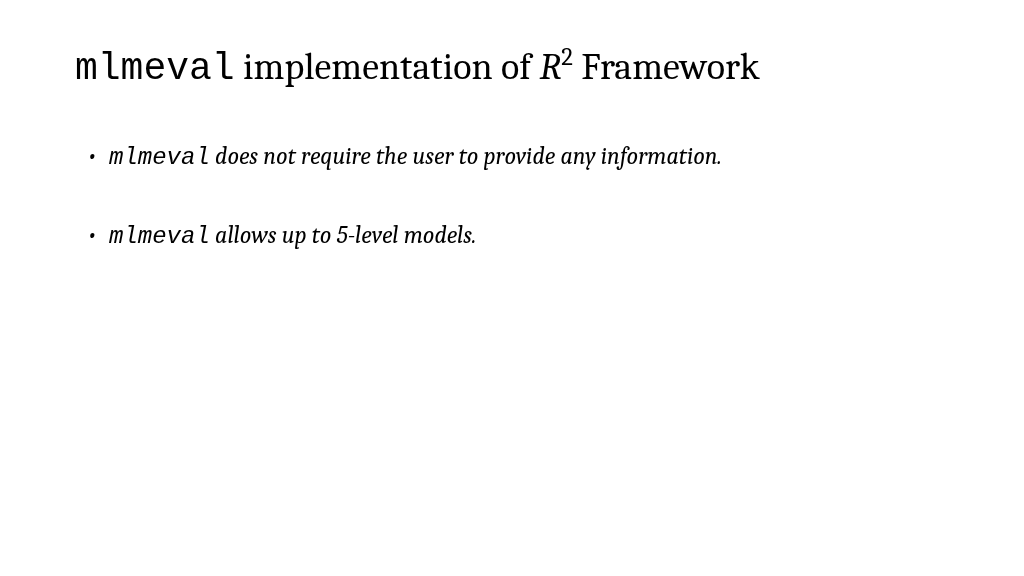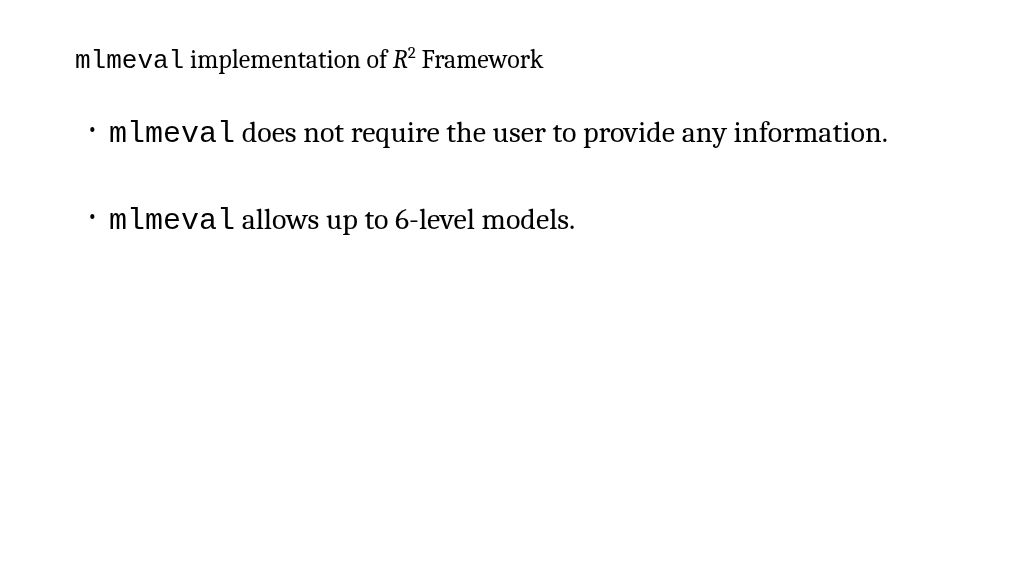--- a/index.html
+++ b/index.html
@@ -10,46 +10,47 @@
     body {
       width: 1024px;
       height: 576px;
       background: #ffffff;
       font-family: Cambria, Georgia, serif;
       color: #000000;
       padding: 45px 75px 45px 75px;
       overflow: hidden;
     }
     .title {
-      font-size: 26px;
+      font-size: 38px;
       font-weight: normal;
-      margin-bottom: 36px;
+      margin-bottom: 48px;
       line-height: 1.2;
     }
     .mono {
       font-family: Consolas, 'Courier New', monospace;
     }
     .italic {
       font-style: italic;
     }
     sup {
       font-size: 0.65em;
       vertical-align: super;
       line-height: 0;
     }
     .bullets {
       list-style: none;
       padding-left: 12px;
     }
     .bullets li {
-      font-size: 30px;
+      font-size: 24px;
       line-height: 1.35;
       margin-bottom: 45px;
       position: relative;
       padding-left: 22px;
+      font-style: italic;
     }
     .bullets li::before {
       content: "•";
       position: absolute;
       left: 0;
       top: 0;
       font-size: 24px;
     }
   </style>
 </head>
@@ -57,15 +58,15 @@
 
 <h1 class="title">
   <span class="mono">mlmeval</span><span> implementation of </span><span class="italic">R</span><sup>2</sup><span> Framework</span>
 </h1>
 
 <ul class="bullets">
   <li>
     <span class="mono">mlmeval</span><span> does not require the user to provide any information.</span>
   </li>
   <li>
-    <span class="mono">mlmeval</span><span> allows up to 6-level models.</span>
+    <span class="mono">mlmeval</span><span> allows up to 5-level models.</span>
   </li>
 </ul>
 
 </body></html>

